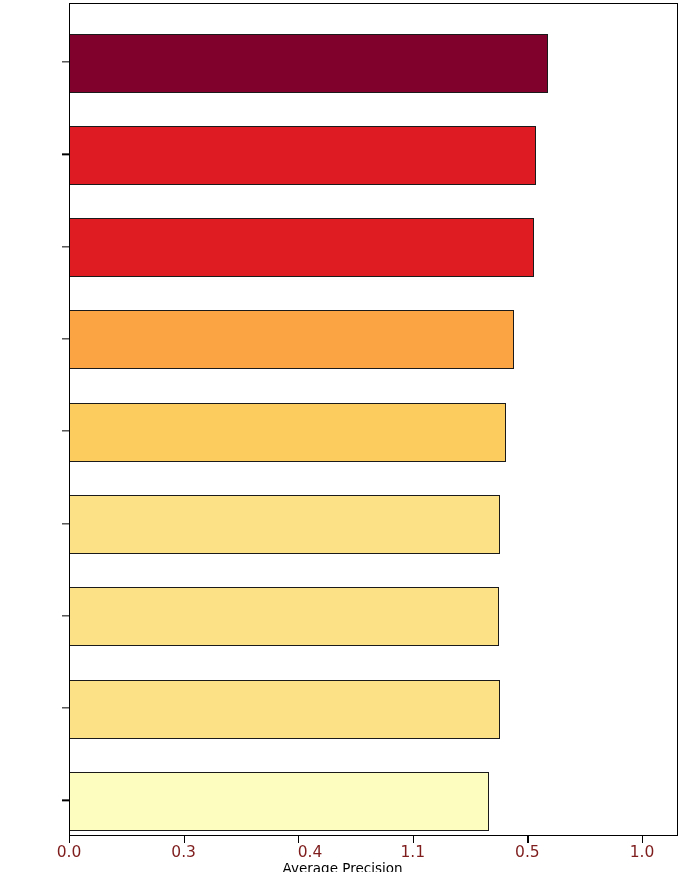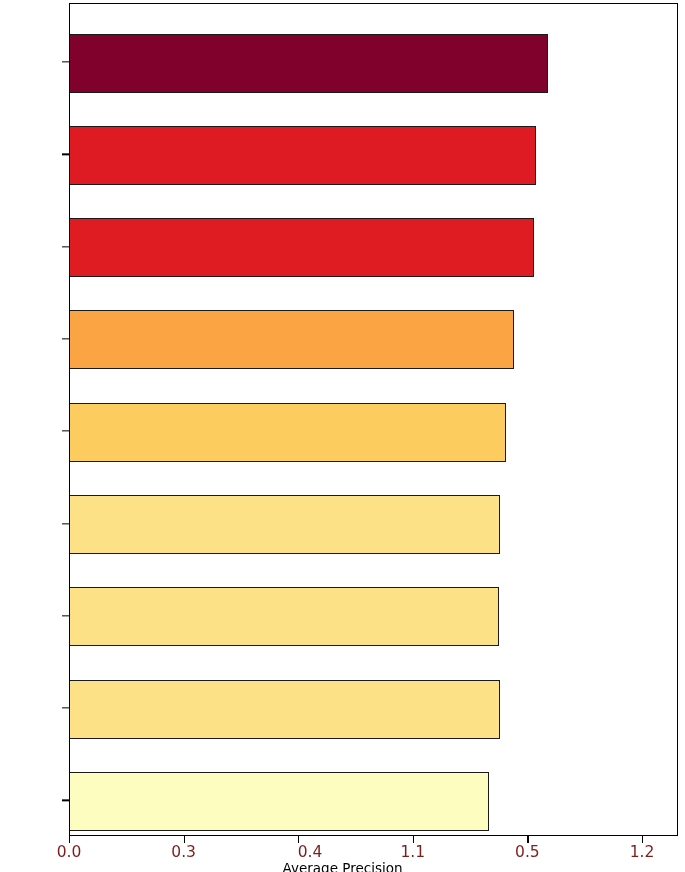--- a/index.html
+++ b/index.html
@@ -147,18 +147,18 @@
       <div class="xtick-label" style="left: 69px;">0.0</div>
       <div class="xtick-mark" style="left: 183.6px;"></div>
       <div class="xtick-label" style="left: 183.6px;">0.3</div>
       <div class="xtick-mark" style="left: 298.2px;"></div>
       <div class="xtick-label" style="left: 310px;">0.4</div>
       <div class="xtick-mark" style="left: 412.8px;"></div>
       <div class="xtick-label" style="left: 412.8px;">1.1</div>
       <div class="xtick-mark" style="left: 527.4px;"></div>
       <div class="xtick-label" style="left: 527.4px;">0.5</div>
       <div class="xtick-mark" style="left: 642px;"></div>
-      <div class="xtick-label" style="left: 642px;">1.2</div>
+      <div class="xtick-label" style="left: 642px;">1.0</div>
     </div>
 
   <div id="xaxis-label">Average Precision</div>
 
 </div>
 
 </body></html>

